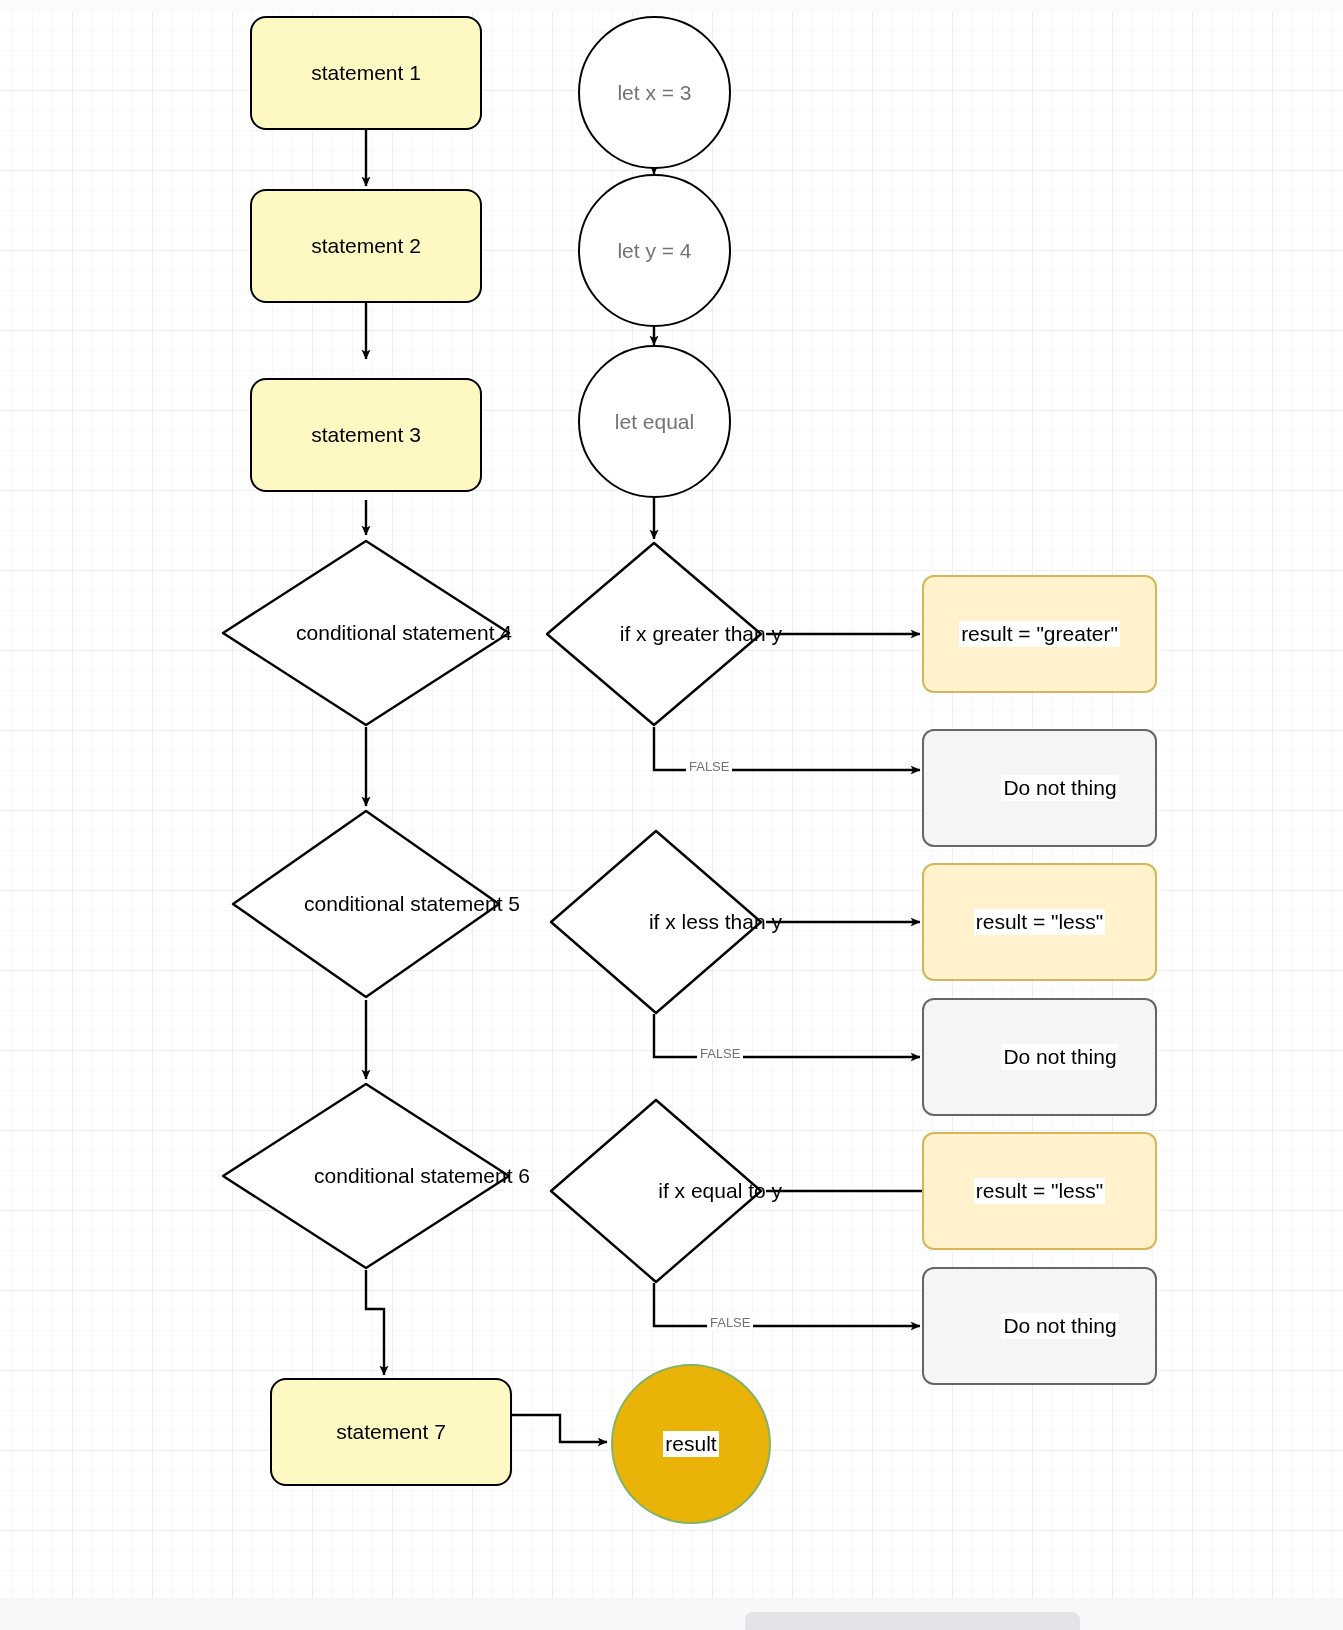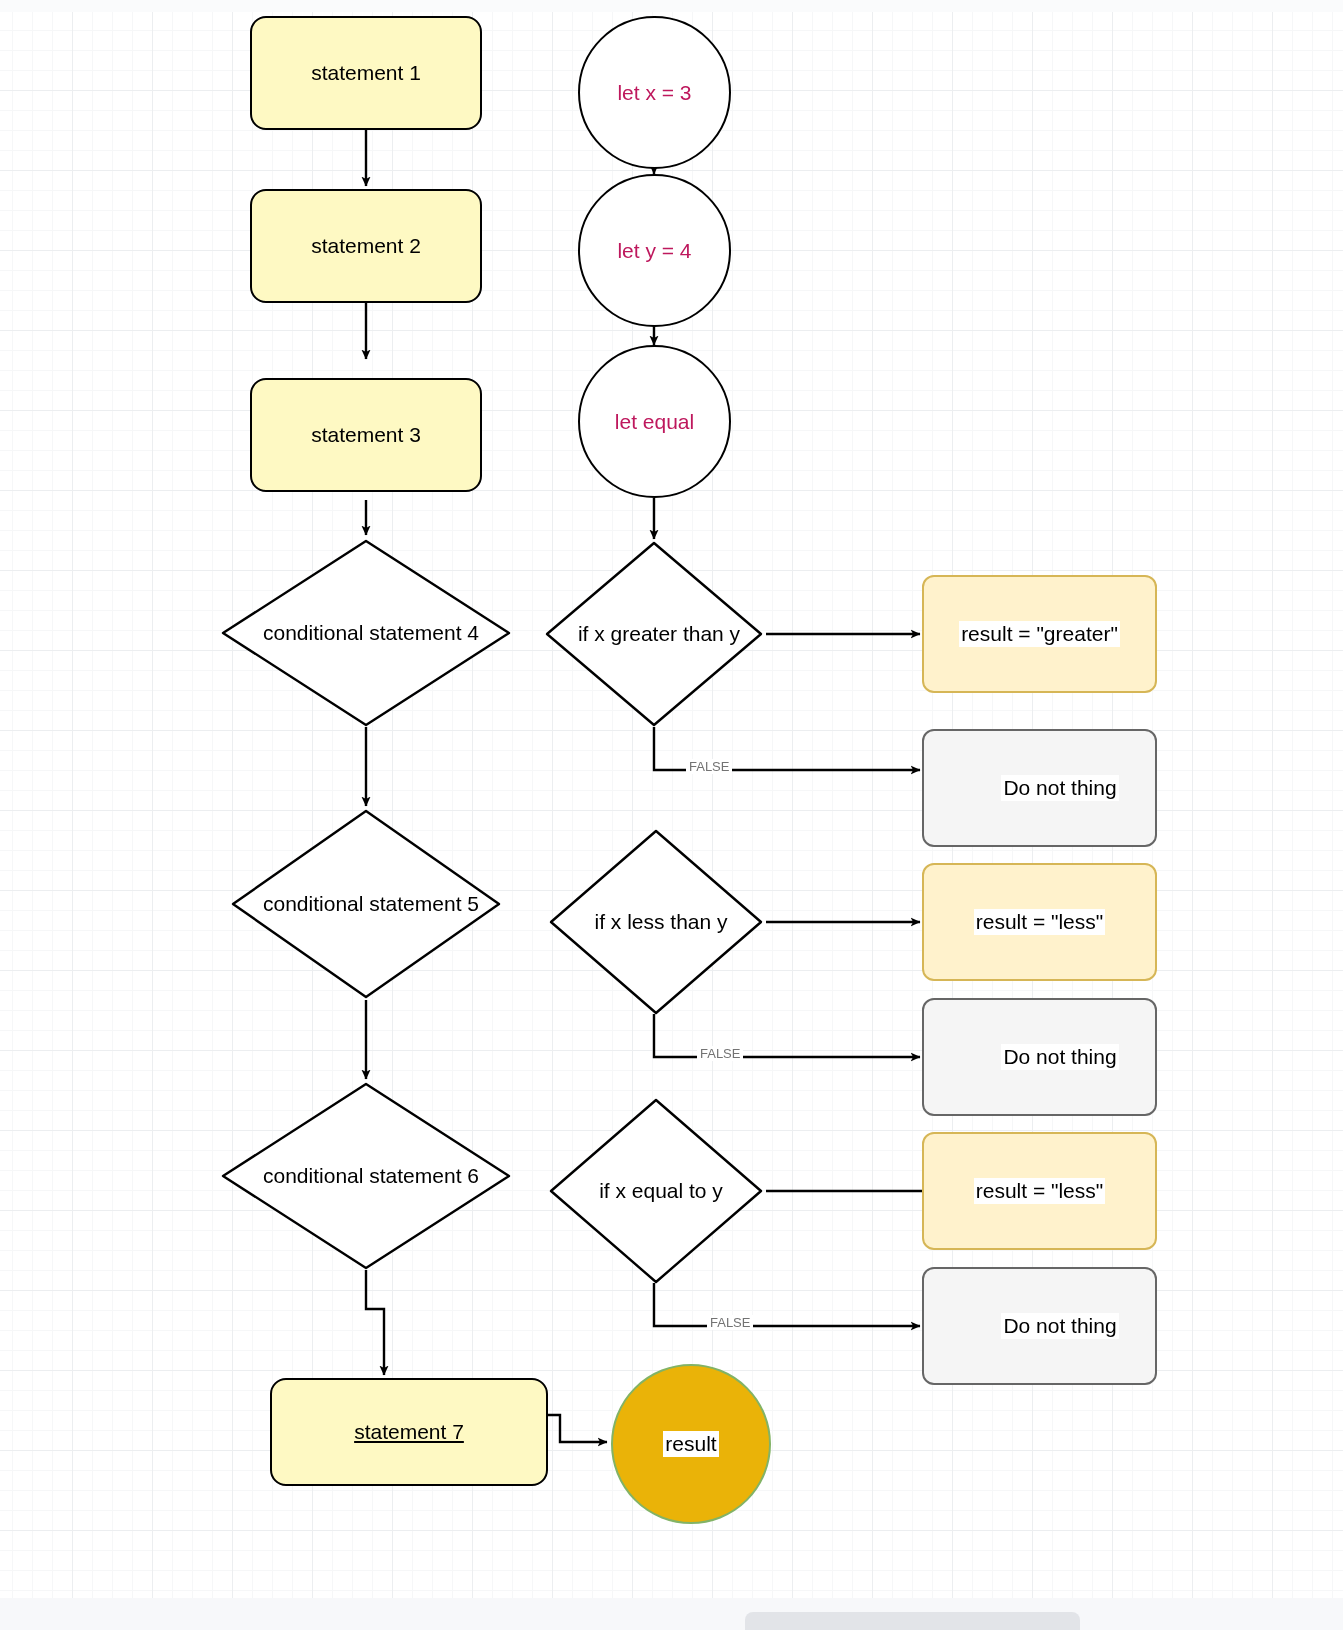--- a/index.html
+++ b/index.html
@@ -23,31 +23,31 @@
     background-position:-8px -2px,-8px -2px,-8px -2px,-8px -2px;
   }
   #topbar{position:absolute;left:0;top:0;width:1343px;height:12px;background:#fafbfc;}
   #botbar{position:absolute;left:0;top:1598px;width:1343px;height:32px;background:#f7f8fa;}
   #botpill{position:absolute;left:745px;top:1612px;width:335px;height:26px;background:#e2e4e8;border-radius:8px 8px 0 0;}
 
   svg#wires{position:absolute;left:0;top:0;width:1343px;height:1630px;pointer-events:none;}
 
   .node{position:absolute;box-sizing:border-box;display:flex;align-items:center;justify-content:center;text-align:center;}
   .rect{border:2px solid #000;border-radius:16px;background:#fef9c3;font-size:21px;color:#000;}
-  .circ{border:2px solid #000;border-radius:50%;background:#fff;font-size:21px;color:#be185d;}
+  .circ{border:2px solid #000;border-radius:50%;background:#fff;font-size:21px;color:#737373;}
   .endcirc{border:2px solid #82b366;border-radius:50%;background:#eab308;font-size:21px;color:#000;}
   .boxy{border:2px solid #d6b656;border-radius:12px;background:#fff2cc;font-size:21px;color:#000;}
   .boxg{border:2px solid #666666;border-radius:12px;background:#f5f5f5;font-size:21px;color:#000;padding-left:41px;}
   .node span.lbl{line-height:1.22;}
   .hl{background:#fff;padding:0 2px;}
 
   .dia{position:absolute;}
   .dia svg{position:absolute;left:0;top:0;overflow:visible;}
-  .dia .dtxt{position:absolute;left:5px;top:0;width:100%;height:100%;
-    display:flex;align-items:center;justify-content:center;text-align:center;
+  .dia .dtxt{position:absolute;left:16px;top:0;width:100%;height:100%;
+    display:flex;align-items:center;justify-content:flex-end;text-align:center;
     font-size:21px;color:#000;line-height:1.22;}
   .dia .dtxt span{white-space:nowrap;}
   .dia .dtxt.wrap span{white-space:normal;}
 
   .elabel{position:absolute;font-size:13px;color:#737373;background:#fff;padding:0 3px;white-space:nowrap;}
 </style>
 </head>
 <body>
 
 <div id="topbar"></div>
@@ -118,21 +118,21 @@
 
 <div class="dia" style="left:218px;top:1081px;width:296px;height:190px;">
   <svg width="296" height="190" viewBox="0 0 296 190">
     <path d="M148 3 L291 95 L148 187 L5 95 Z" fill="#fff" stroke="#000" stroke-width="2.4" stroke-linejoin="round"></path>
   </svg>
   <div class="dtxt">
     <span>conditional statement 6</span>
   </div>
 </div>
 
-<div class="node rect" style="left:270px;top:1378px;width:278px;height:108px;text-decoration:underline;">
+<div class="node rect" style="left:270px;top:1378px;width:242px;height:108px;">
   <span class="lbl">statement 7</span>
 </div>
 
 <div class="node circ" style="left:578px;top:16px;width:153px;height:153px;">
   <span class="lbl">let x = 3</span>
 </div>
 
 <div class="node circ" style="left:578px;top:174px;width:153px;height:153px;">
   <span class="lbl">let  y = 4</span>
 </div>

